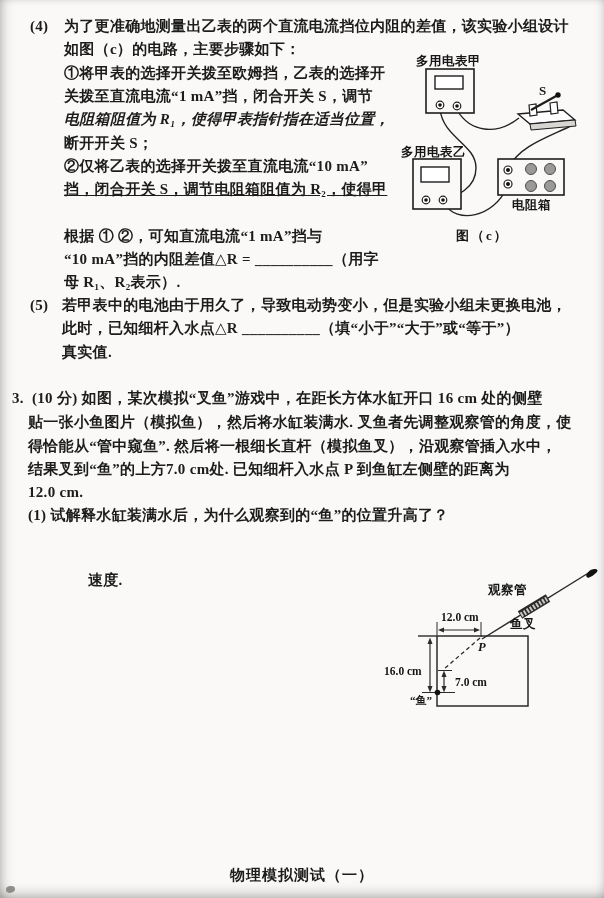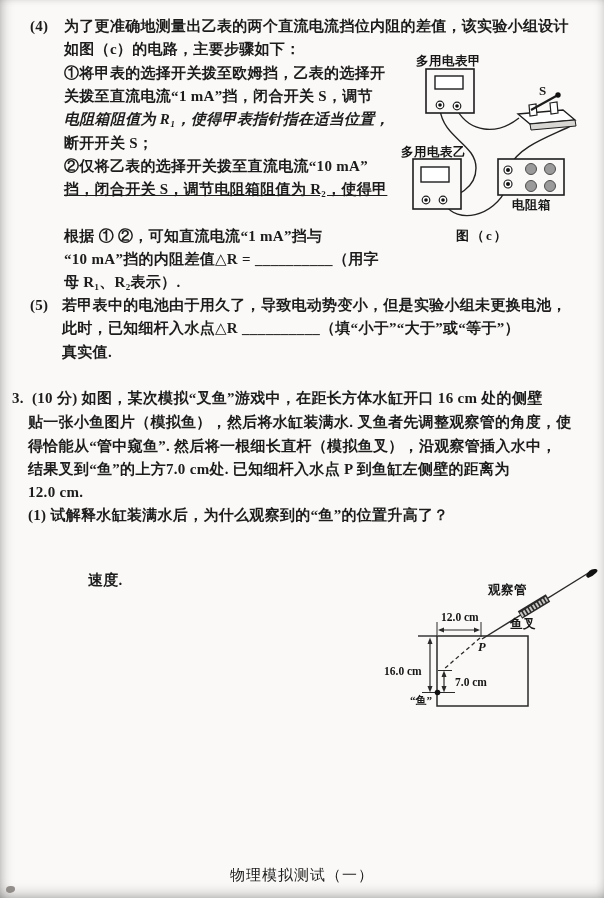--- a/index.html
+++ b/index.html
@@ -22,21 +22,21 @@
     line-height:21px;
     letter-spacing:.3px;
     white-space:nowrap;
     font-weight:600;
   }
   .qlabel{font-weight:600;}
   .footer{
     position:absolute;
     left:0;right:0;top:866px;
     display:flex;justify-content:center;gap:21px;
-    font-size:15px;font-weight:400;letter-spacing:1px;align-items:flex-end;
+    font-size:15px;font-weight:700;letter-spacing:1px;align-items:flex-end;
   }
   svg{position:absolute;overflow:visible;}
   svg text{
     font-family:"Liberation Serif","DejaVu Serif",serif;
     fill:#161616;
   }
   .figlabel{font-size:12.5px;font-weight:700;letter-spacing:.5px;}
   .dim{font-size:11.5px;font-weight:700;}
   .caption{font-size:13px;font-weight:700;letter-spacing:2px;}
   .artifact{

